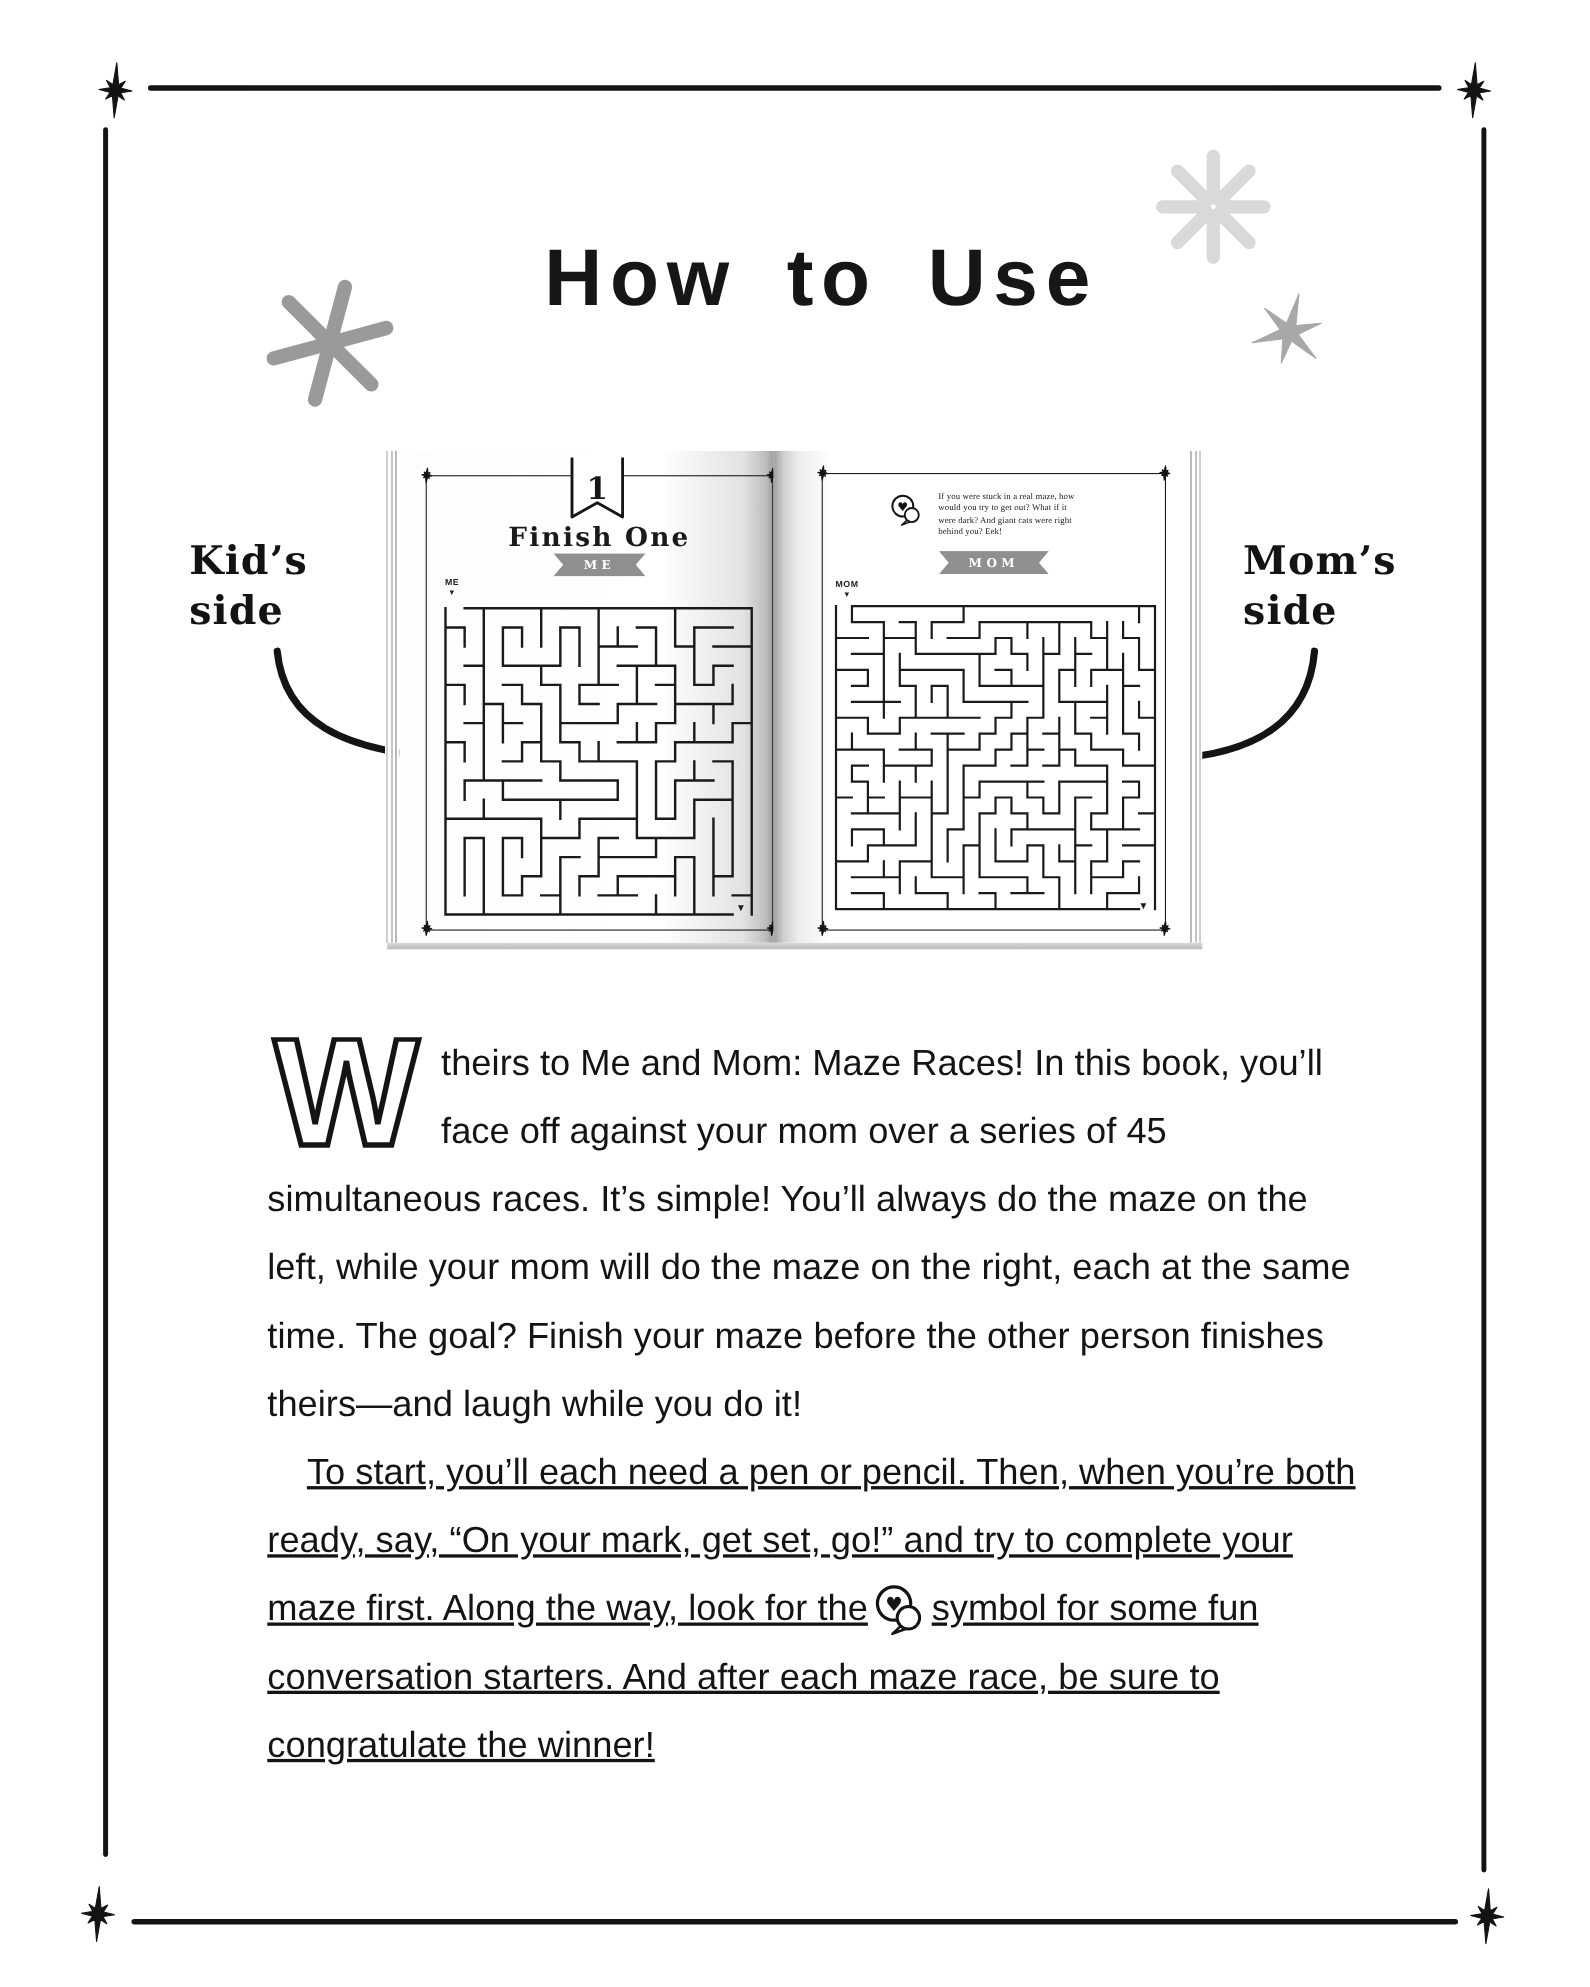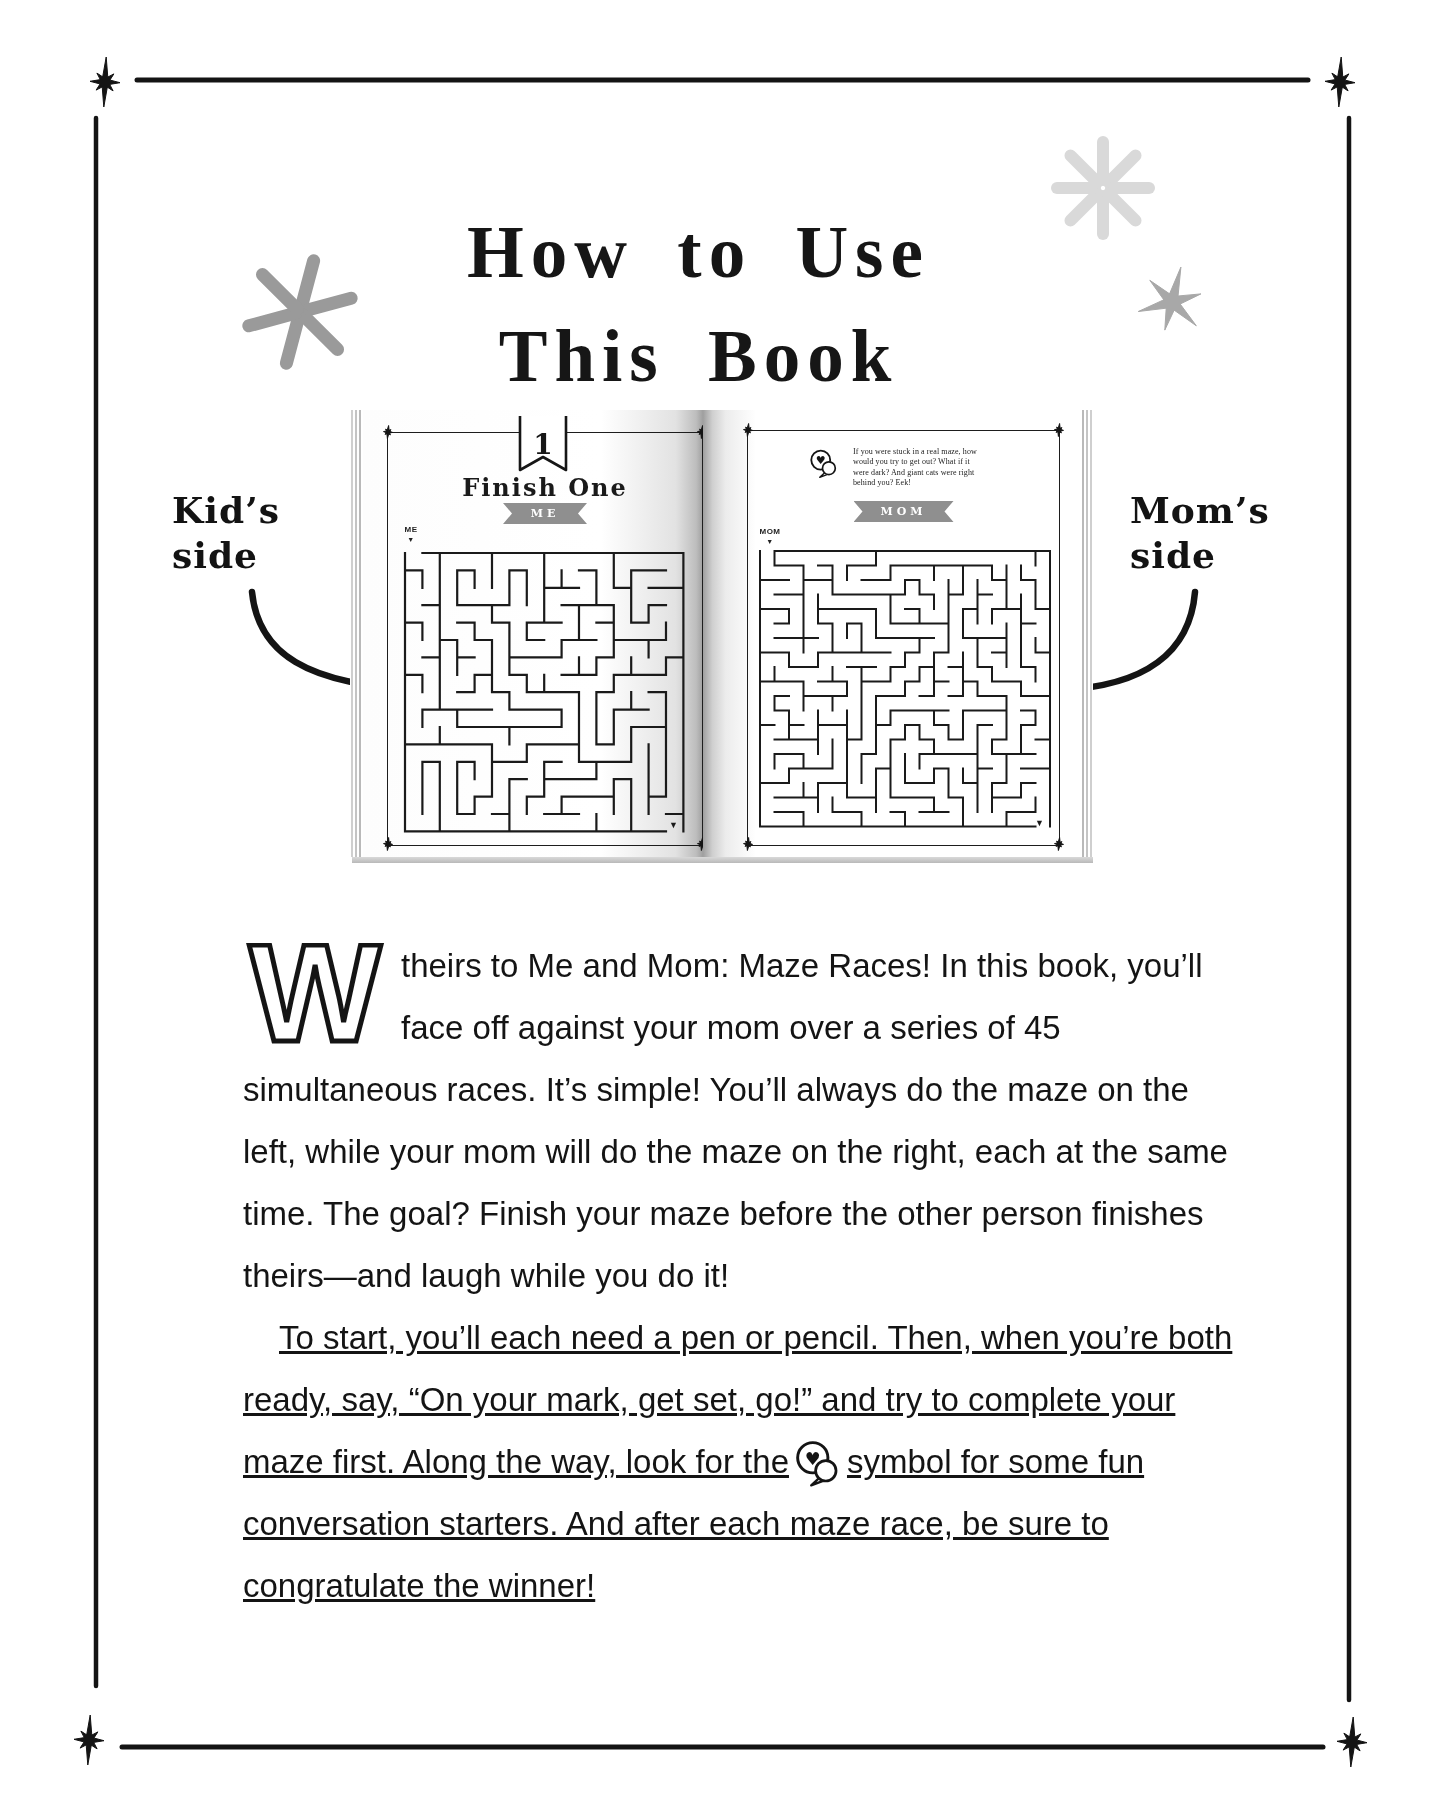--- a/index.html
+++ b/index.html
@@ -3,22 +3,22 @@
 <meta charset="utf-8">
 <style>
   html,body{margin:0;padding:0;background:#ffffff;}
   .sheet{position:relative;width:1445px;height:1806px;background:#fff;overflow:hidden;
          font-family:"Liberation Sans", sans-serif;color:#151515;}
   svg{display:block;}
   #bg-svg{position:absolute;left:0;top:0;width:1445px;height:1806px;}
 
   
   .page-title{position:absolute;left:0;top:152px;width:1397px;text-align:center;
-    font-family:Liberation Serif, serif;font-weight:bold;font-size:73px;line-height:104px;
-    letter-spacing:7px;word-spacing:18px;color:#161616;}
+    font-family:Liberation Sans, sans-serif;font-weight:bold;font-size:73px;line-height:104px;
+    letter-spacing:7px;word-spacing:18px;color:#161616;padding-left:48px;}
   .page-title span{display:block;}
 
   
   .book{position:absolute;left:350px;top:410px;width:743px;height:447px;}
   .stack-edge{position:absolute;top:0;height:100%;width:13px;
     background:linear-gradient(90deg,#fff 0 1px,#cfcfcf 1px 3px,#fff 3px 5px,#c4c4c4 5px 7px,#fff 7px 9px,#b9b9b9 9px 11px,#fff 11px 13px);}
   .stack-edge.left{left:0;}
   .stack-edge.right{left:730px;transform:scaleX(-1);}
   .book-bottom{position:absolute;left:2px;top:447px;width:741px;height:6px;
     background:linear-gradient(180deg,#d9d9d9,#b9b9b9);}
@@ -112,21 +112,20 @@
         <path d="M446,690 L417,675 L425,690 L417,705 Z" fill="#141414" stroke-linejoin="round"></path>
       </g>
     <g id="mom-arrow">
         <path d="M1195,592 C1190,652 1146,686 1061,690" stroke="#141414" stroke-width="6.5" stroke-linecap="round" fill="none"></path>
         <path d="M1041,690 L1070,675 L1062,690 L1070,705 Z" fill="#141414" stroke-linejoin="round"></path>
       </g>
   </svg>
 
   <h1 class="page-title">
     <span>How to Use</span>
-    <span>This Book</span>
   </h1>
 
   <div class="book">
     <div class="stack-edge left"></div>
     <div class="stack-edge right"></div>
     <div class="book-bottom"></div>
 
     <div class="page-leaf kid">
       <div class="page-frame">
         <span class="sparkle" style="left:-8px;top:-9px">

